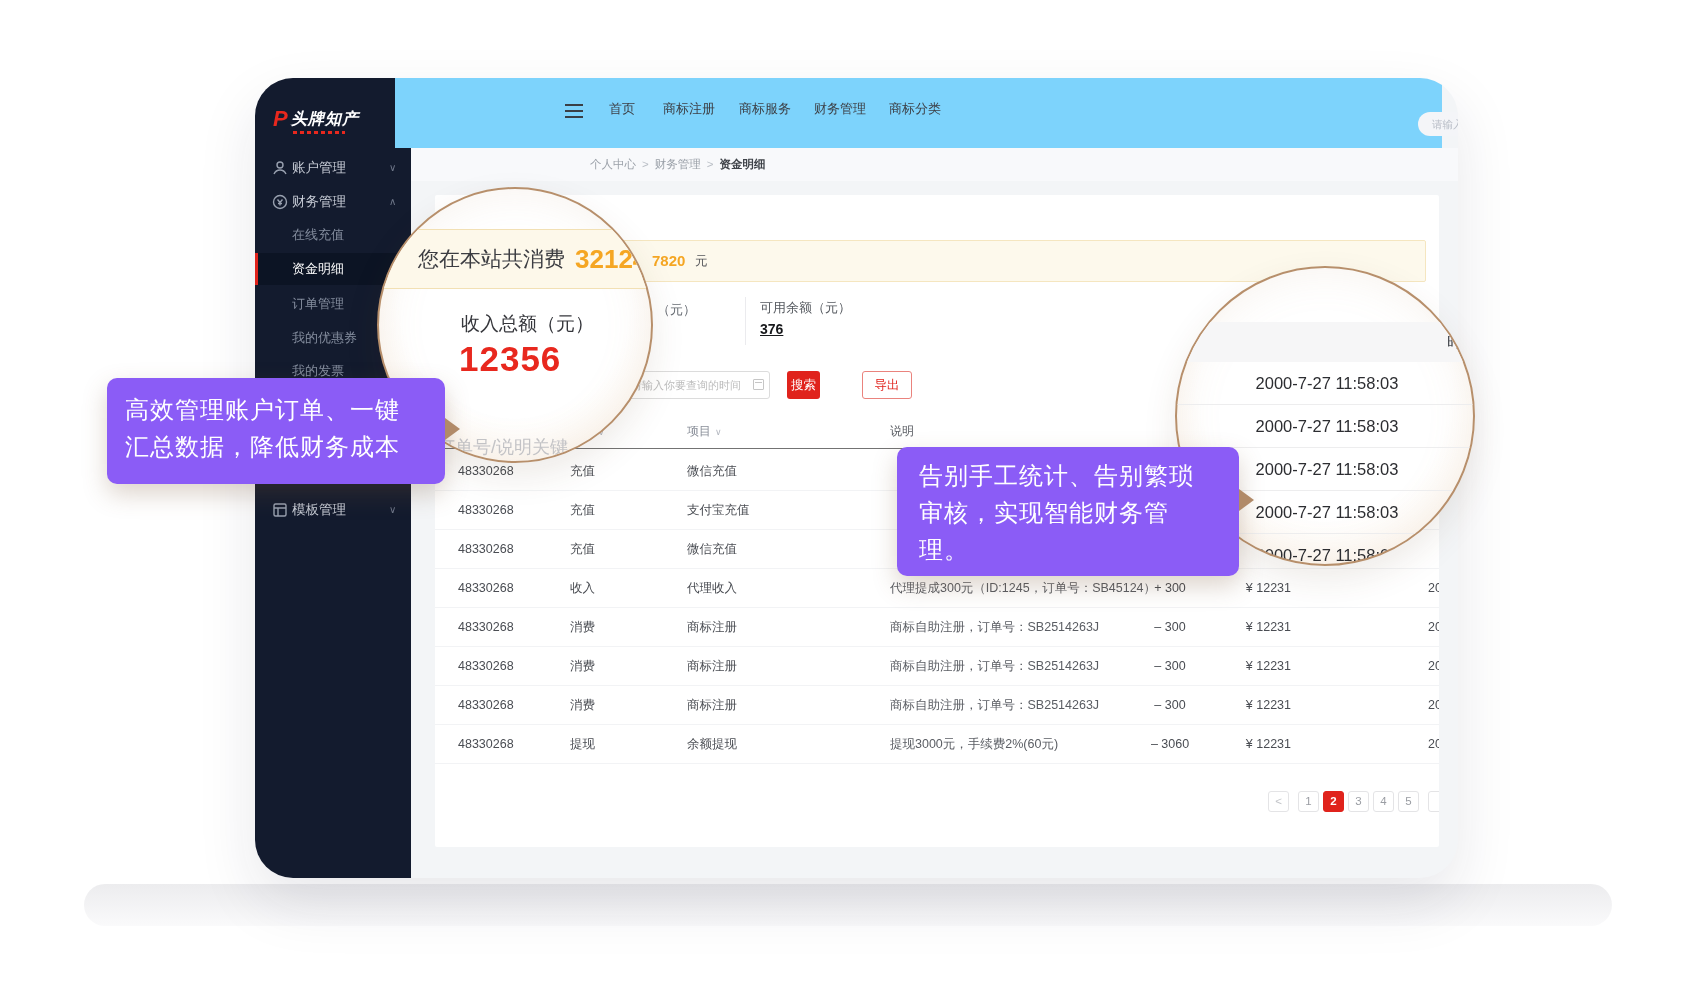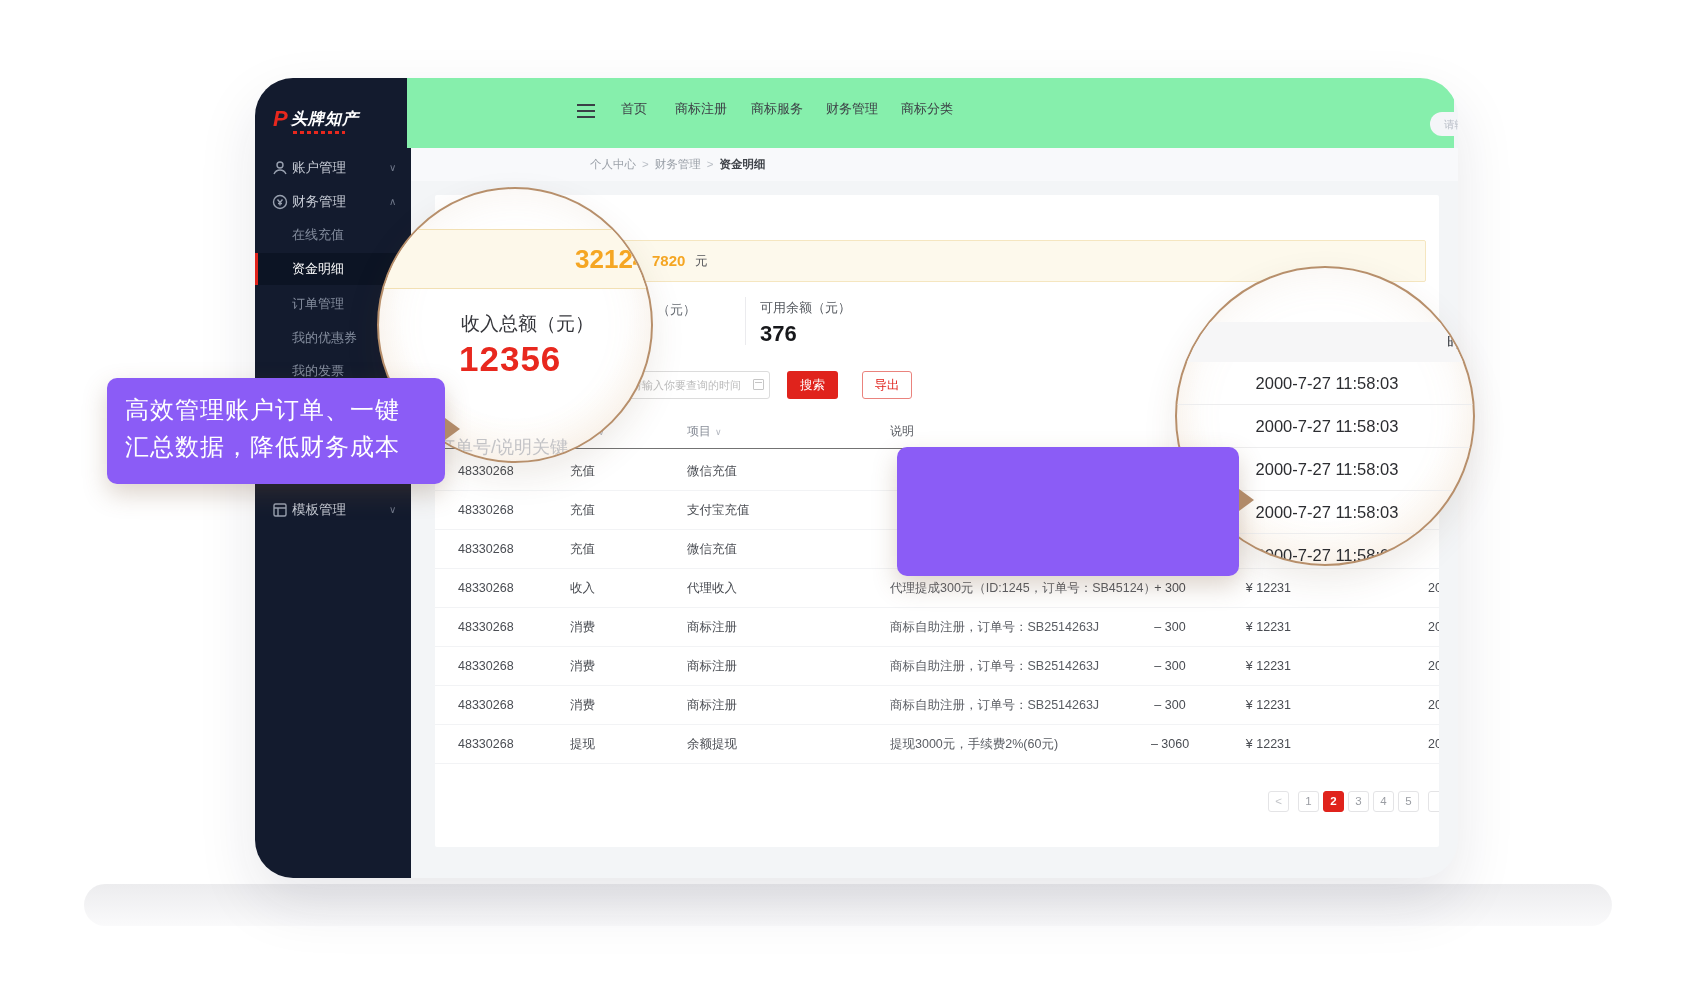--- a/index.html
+++ b/index.html
@@ -25,21 +25,21 @@
   .side-group{left:0;width:156px;height:32px;color:#c7ccd6;font-size:13.5px;line-height:32px;cursor:pointer;}
   .side-group .g-label{position:absolute;left:37px;}
   .side-group .g-chev{position:absolute;left:134px;font-size:10px;color:#6f7789;}
   .side-icon{position:absolute;left:16px;top:7px;width:18px;height:18px;}
   .side-sub{left:0;width:156px;height:32px;color:#848d9e;font-size:13px;line-height:32px;cursor:pointer;}
   .side-sub span{position:absolute;left:37px;}
   .side-sub.active{background:#0c1424;color:#ffffff;}
   .side-sub.active:before{content:"";position:absolute;left:0;top:0;width:3px;height:32px;background:#e0231c;}
 
   
-  .topbar{left:152px;top:0;width:1047px;height:70px;background:#86efac;}
+  .topbar{left:140px;top:0;width:1047px;height:70px;background:#7dd3fc;}
   .burger{left:170px;top:26px;width:18px;height:14px;cursor:pointer;}
   .burger i{display:block;height:2px;background:#3a3f46;margin-bottom:4px;}
   .nav-item{top:0;height:62px;line-height:62px;font-size:13px;color:#3c3f45;cursor:pointer;white-space:nowrap;}
   .tsearch{left:1023px;top:34px;width:162px;height:24px;border-radius:13px;border:none;
            background:#f4f5f8;font-size:10.5px;color:#8d939d;padding:0 14px;outline:none;}
   .tsearch::placeholder{color:#b9bec7;}
 
   
   .crumbbar{left:156px;top:70px;width:1047px;height:33px;background:#f8f9fb;}
   .crumb{left:179px;top:0;height:33px;line-height:33px;font-size:11.5px;color:#9aa0a8;white-space:nowrap;}
@@ -51,29 +51,29 @@
   .tab{left:23px;top:11px;font-size:13.5px;color:#e0231c;cursor:pointer;}
   .tabline{left:23px;top:35px;width:54px;height:2px;background:#e0231c;}
 
   .banner{left:23px;top:45px;width:968px;height:42px;background:#fdf9ec;border:1px solid #f5e6c0;border-radius:2px;}
   .banner .amt{position:absolute;left:193px;top:0;line-height:40px;font-size:15px;font-weight:bold;color:#f5a623;}
   .banner .unit{position:absolute;left:236px;top:0;line-height:40px;font-size:12.5px;color:#55565a;}
 
   .stat-midlabel{left:222px;top:106px;font-size:13px;color:#666b72;}
   .stat-divider{left:310px;top:102px;width:1px;height:48px;background:#ebebee;}
   .stat-balance-label{left:325px;top:104px;font-size:13px;color:#55595f;}
-  .stat-balance-value{left:325px;top:126px;font-size:22px;font-weight:bold;color:#17181b;}
+  .stat-balance-value{left:325px;top:126px;font-size:14px;font-weight:bold;color:#17181b;text-decoration:underline;}
 
   .dinput{left:185px;top:176px;width:150px;height:28px;border:1px solid #dcdcdc;border-radius:3px;
           background:#fff;font-size:11px;color:#666;padding:0 24px 0 10px;outline:none;}
   .dinput::placeholder{color:#bcbcbc;}
   .calicon{left:318px;top:184px;width:11px;height:11px;border:1px solid #c6c6c6;border-radius:1px;}
   .calicon:before{content:"";position:absolute;left:1px;top:2px;width:7px;height:1px;background:#c6c6c6;}
   .btn{top:176px;height:28px;border-radius:3px;font-size:12.5px;line-height:28px;text-align:center;cursor:pointer;}
-  .btn-search{left:352px;width:51px;background:#e0231c;color:#ffffff;}
+  .btn-search{left:352px;width:33px;background:#e0231c;color:#ffffff;}
   .btn-export{left:415px;width:50px;background:#ffffff;border:1px solid #ea837d;color:#e0231c;line-height:26px;margin-left:12px;}
 
   
   .thead{left:0;top:218px;width:1004px;height:36px;border-bottom:1px solid #737373;text-align:center;}
   .th{position:absolute;top:0;line-height:36px;font-size:12px;color:#8a8f99;white-space:nowrap;}
   .caret{font-size:9px;color:#b3b7bf;margin-left:4px;}
   .trow{left:0;width:1004px;height:39px;border-bottom:1px solid #f2f3f5;}
   .tc{position:absolute;top:0;line-height:39px;font-size:12.5px;color:#4a4d53;white-space:nowrap;}
   .c-order{left:23px;}
   .c-type{left:135px;}
@@ -301,20 +301,21 @@
       <div class="abs pg active" style="left:888px">2</div>
       <div class="abs pg" style="left:913px">3</div>
       <div class="abs pg" style="left:938px">4</div>
       <div class="abs pg" style="left:963px">5</div>
       <div class="abs pg" style="left:993px"></div>
     </div>
   </div>
 
   <div class="abs lens lens-left">
     <div class="mband">
+      <span class="mpre">您在本站共消费</span>
       <span class="mamt">32124</span>
     </div>
     <span class="mstat-label">收入总额（元）</span>
     <span class="mstat-value">12356</span>
     <span class="mhint">订单号/说明关键</span>
   </div>
 
   <div class="abs lens lens-right">
     <div class="mthead">时间</div>
     <div class="mtrows">
@@ -325,16 +326,19 @@
       <div class="mtrow">2000-7-27 11:58:03</div>
     </div>
   </div>
 
   <div class="abs callout co-left">
     <span class="txt">高效管理账户订单、一键
 汇总数据，降低财务成本</span>
     <span class="co-arrow" style="top:40px"></span>
   </div>
   <div class="abs callout co-right">
+    <span class="txt">告别手工统计、告别繁琐
+审核，实现智能财务管
+理。</span>
     <span class="co-arrow" style="top:42px"></span>
   </div>
 
 </div>
 
 </body></html>

